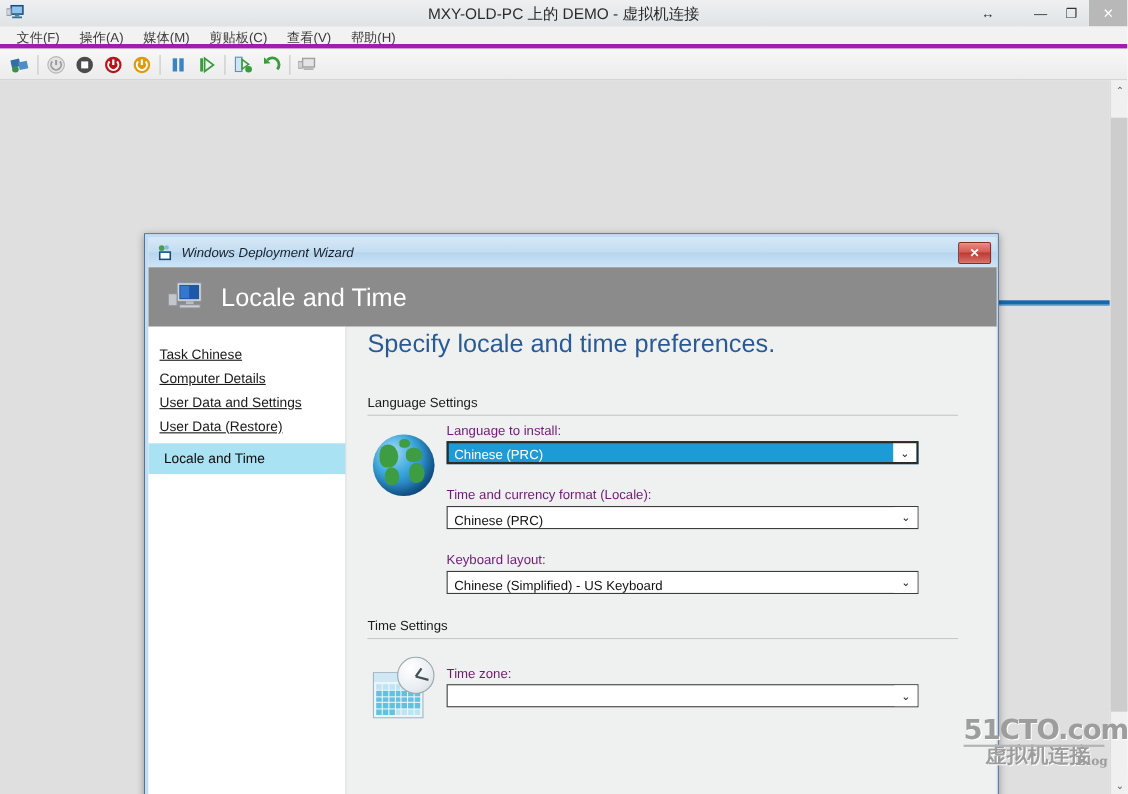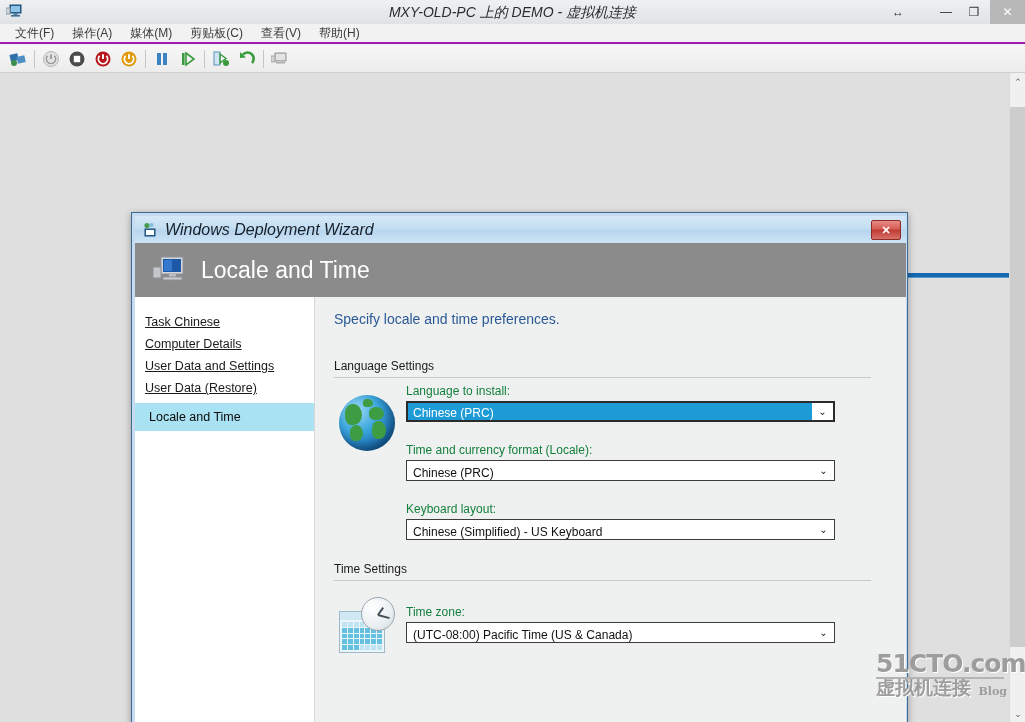--- a/index.html
+++ b/index.html
@@ -28,39 +28,38 @@
     width: 17px; height: 16px;
   }
   .vm-title {
     position: absolute; left: 0; top: 0;
     width: 1025px; height: 38px;
     line-height: 24px;
     text-align: center;
     font-size: 14px;
     color: #2b2b2b;
     font-family: "Liberation Sans", sans-serif;
-    font-style: italic;
   }
   .wc {
     position: absolute; top: 0; height: 24px;
     display: flex; align-items: center; justify-content: center;
     font-size: 12px; color: #333;
   }
   .wc-resize { left: 884px; width: 28px; }
   .wc-min    { left: 932px; width: 28px; }
   .wc-max    { left: 960px; width: 28px; }
   .wc-close  { left: 990px; width: 35px; background: #b8b8b8; color:#fff; }
 
   
   .menubar {
     position: absolute; left: 0; top: 24px;
     width: 1025px; height: 20px;
     background: #f2f2f2;
-    border-bottom: 2px solid #a21caf;
-    display: flex; align-items: center;
+    border-bottom: 4px solid #a21caf;
+    display: flex; align-items: flex-start;
     padding-left: 6px;
     box-sizing: border-box;
   }
   .menu-item {
     font-size: 12px;
     color: #3b3b3b;
     padding: 0 9px;
     line-height: 20px;
     white-space: nowrap;
     font-family: "Liberation Sans", sans-serif;
@@ -145,21 +144,21 @@
     background: linear-gradient(to bottom, #d6e8f7 0%, #c2ddf1 48%, #b6d5ee 52%, #cde4f6 100%);
     display: flex; align-items: center;
     box-sizing: border-box;
   }
   .dlg-icon {
     margin-left: 7px; width: 16px; height: 16px;
     display: flex; align-items: center; justify-content: center;
   }
   .dlg-title {
     margin-left: 7px;
-    font-size: 16px;
+    font-size: 12px;
     font-style: italic;
     color: #17202a;
     font-family: "Liberation Sans", sans-serif;
   }
   .dlg-close {
     position: absolute; right: 5px; top: 4px;
     width: 28px; height: 18px;
     background: linear-gradient(to bottom, #e88a84 0%, #d45b53 45%, #bd3a32 50%, #d8716a 100%);
     border: 1px solid #8d2a24;
     border-radius: 2px;
@@ -230,41 +229,41 @@
     font-family: "Liberation Sans", sans-serif;
   }
 
   .dlg-content {
     position: absolute; left: 181px; top: 0;
     width: 590px; height: 441px;
     background: #eff0f0;
     box-sizing: border-box;
   }
   .content-head {
-    position: absolute; left: 18px; top: 14px;
-    font-size: 14px;
+    position: absolute; left: 18px; top: 2px;
+    font-size: 23px;
     color: #2a5a96;
     font-family: "Liberation Sans", sans-serif;
     font-weight: 300;
   }
   .group-label {
     position: absolute;
     font-size: 12px;
     color: #1a1a1a;
     font-family: "Liberation Sans", sans-serif;
   }
   .group-rule {
     position: absolute;
     height: 1px;
     background: #c8c8c8;
   }
   .field-label {
     position: absolute;
     font-size: 12px;
-    color: #15803d;
+    color: #701a75;
     font-family: "Liberation Sans", sans-serif;
   }
   .combo {
     position: absolute;
     height: 21px;
     background: #ffffff;
     border: 1px solid #3c3c3c;
     box-sizing: border-box;
     display: flex; align-items: flex-end;
     font-size: 12px;
@@ -339,20 +338,21 @@
     transform-origin: 0 50%;
   }
   .clock .h { width: 9px; height: 2px; transform: rotate(-55deg); }
   .clock .m { width: 12px; height: 1.5px; transform: rotate(15deg); }
 
   
   .watermark {
     position: absolute; left: 876px; top: 652px;
     width: 135px; height: 50px;
     pointer-events: none;
+    text-align: center;
   }
   .wm-top {
     font-family: "DejaVu Sans", sans-serif;
     font-size: 25px;
     font-weight: bold;
     color: #9d9d9d;
     letter-spacing: -1px;
     line-height: 24px;
     text-shadow: 1px 1px 0 #ffffff;
   }
@@ -600,21 +600,20 @@
               </span>
             </span>
             <span class="clock">
               <span class="h"></span>
               <span class="m"></span>
             </span>
           </div>
 
           <div class="field-label" style="left:90px; top:308px;">Time zone:</div>
           <div class="combo" style="left:90px; top:325px; width:429px;">
-            <span>(UTC-08:00) Pacific Time (US &amp; Canada)</span>
             <span class="arrow">⌄</span>
           </div>
         </div>
       </div>
 
     </div>
   </div>
 
   <div class="vscroll">
     <div class="vs-arrow vs-up">⌃</div>

